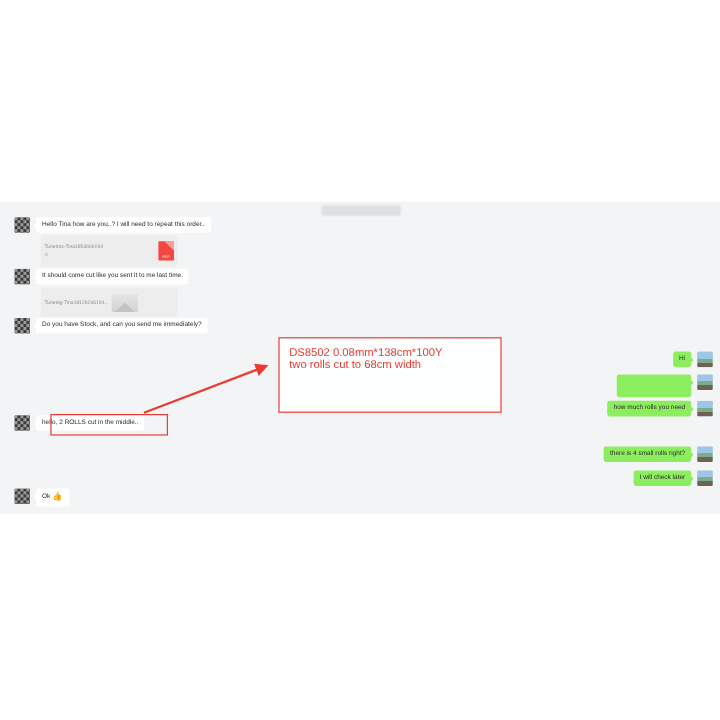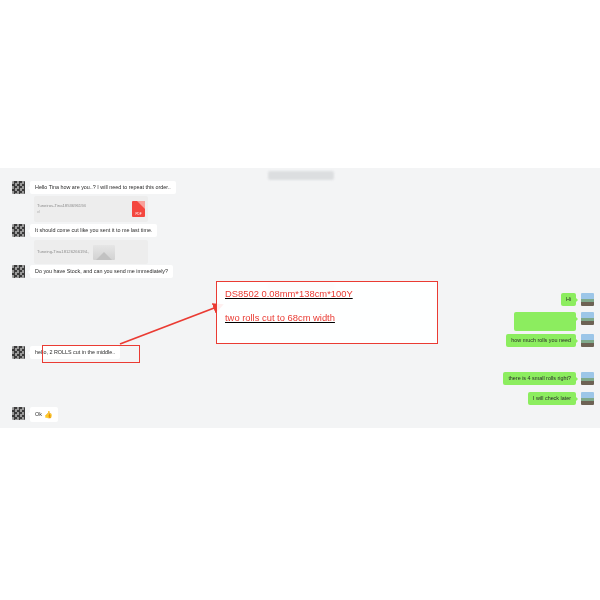--- a/index.html
+++ b/index.html
@@ -168,37 +168,36 @@
     position: absolute; left: 3px; bottom: 0;
     width: 0; height: 0;
     border-left: 8px solid transparent;
     border-right: 8px solid transparent;
     border-bottom: 8px solid #c2c2c2;
   }
 
   
   #annotation-box {
     position: absolute;
-    left: 216px;
+    left: 232px;
     top: 281px;
-    width: 222px;
+    width: 186px;
     height: 63px;
     border: 1.6px solid #ea3b33;
     background: rgba(255,255,255,.92);
     box-sizing: border-box;
     padding: 7px 8px;
-    text-decoration: underline;
   }
   #annotation-box .note-line {
     font-size: 9.4px;
     color: #ea3b33;
     line-height: 1.1;
     white-space: nowrap;
   }
-  #annotation-box .note-line + .note-line { margin-top: 14px; }
+  #annotation-box .note-line + .note-line { }
 
   #highlight-box {
     position: absolute;
     left: 42px;
     top: 345px;
     width: 98px;
     height: 18px;
     border: 1.4px solid #ea3b33;
     box-sizing: border-box;
     background: transparent;

